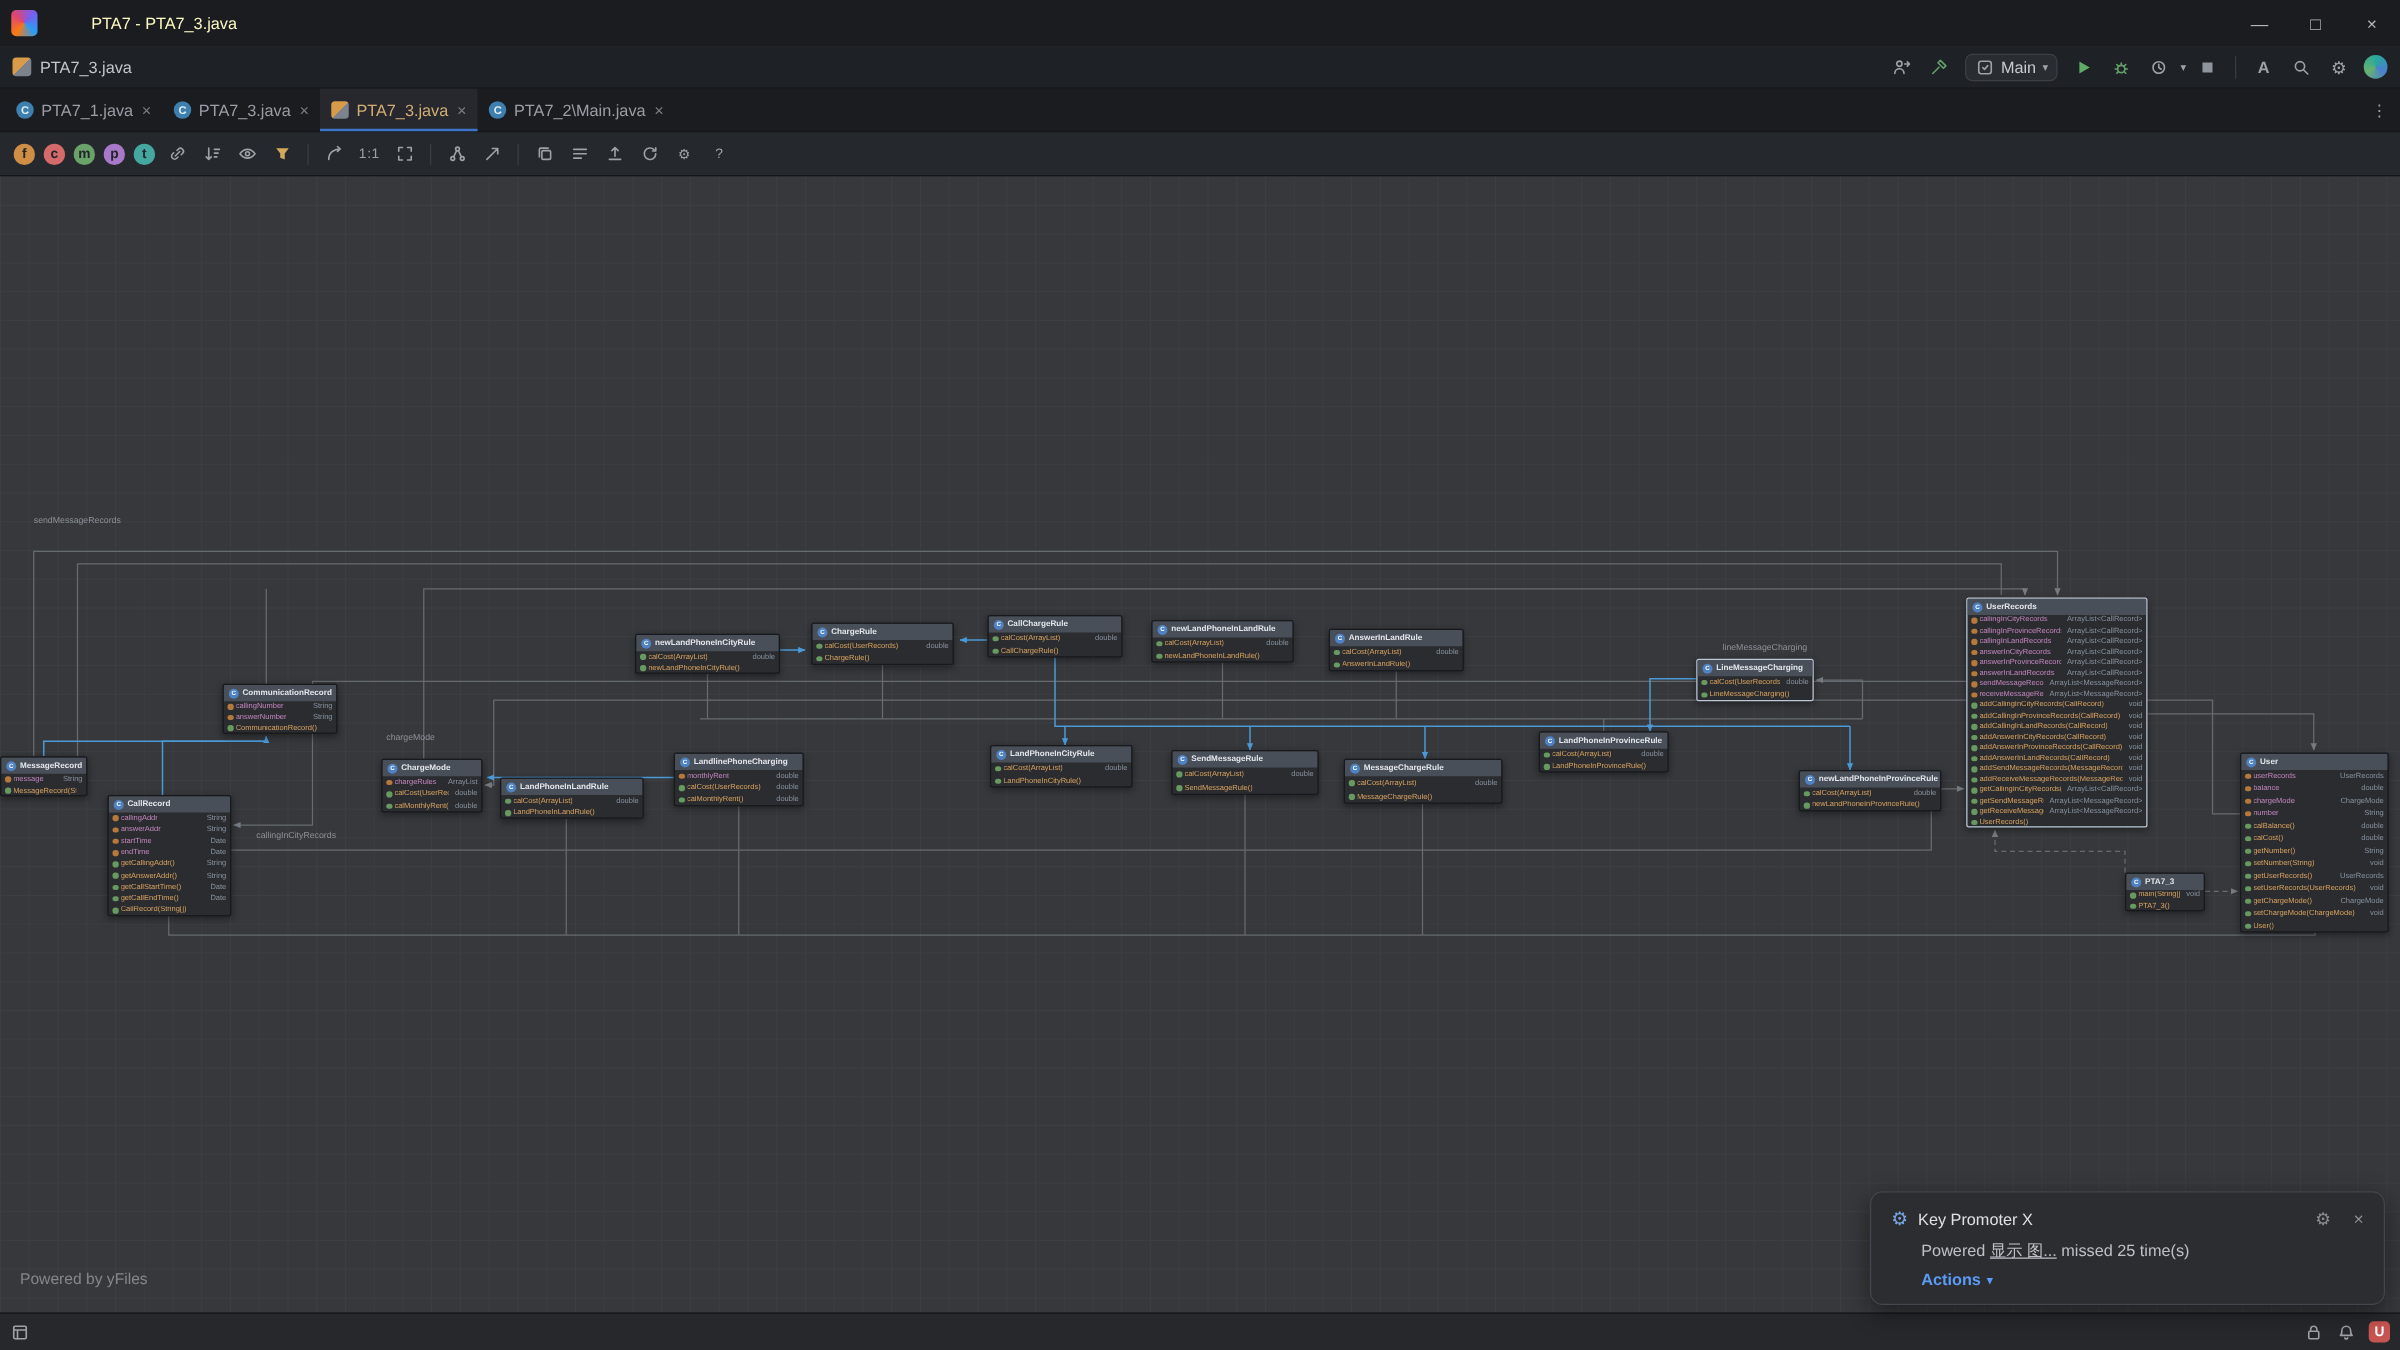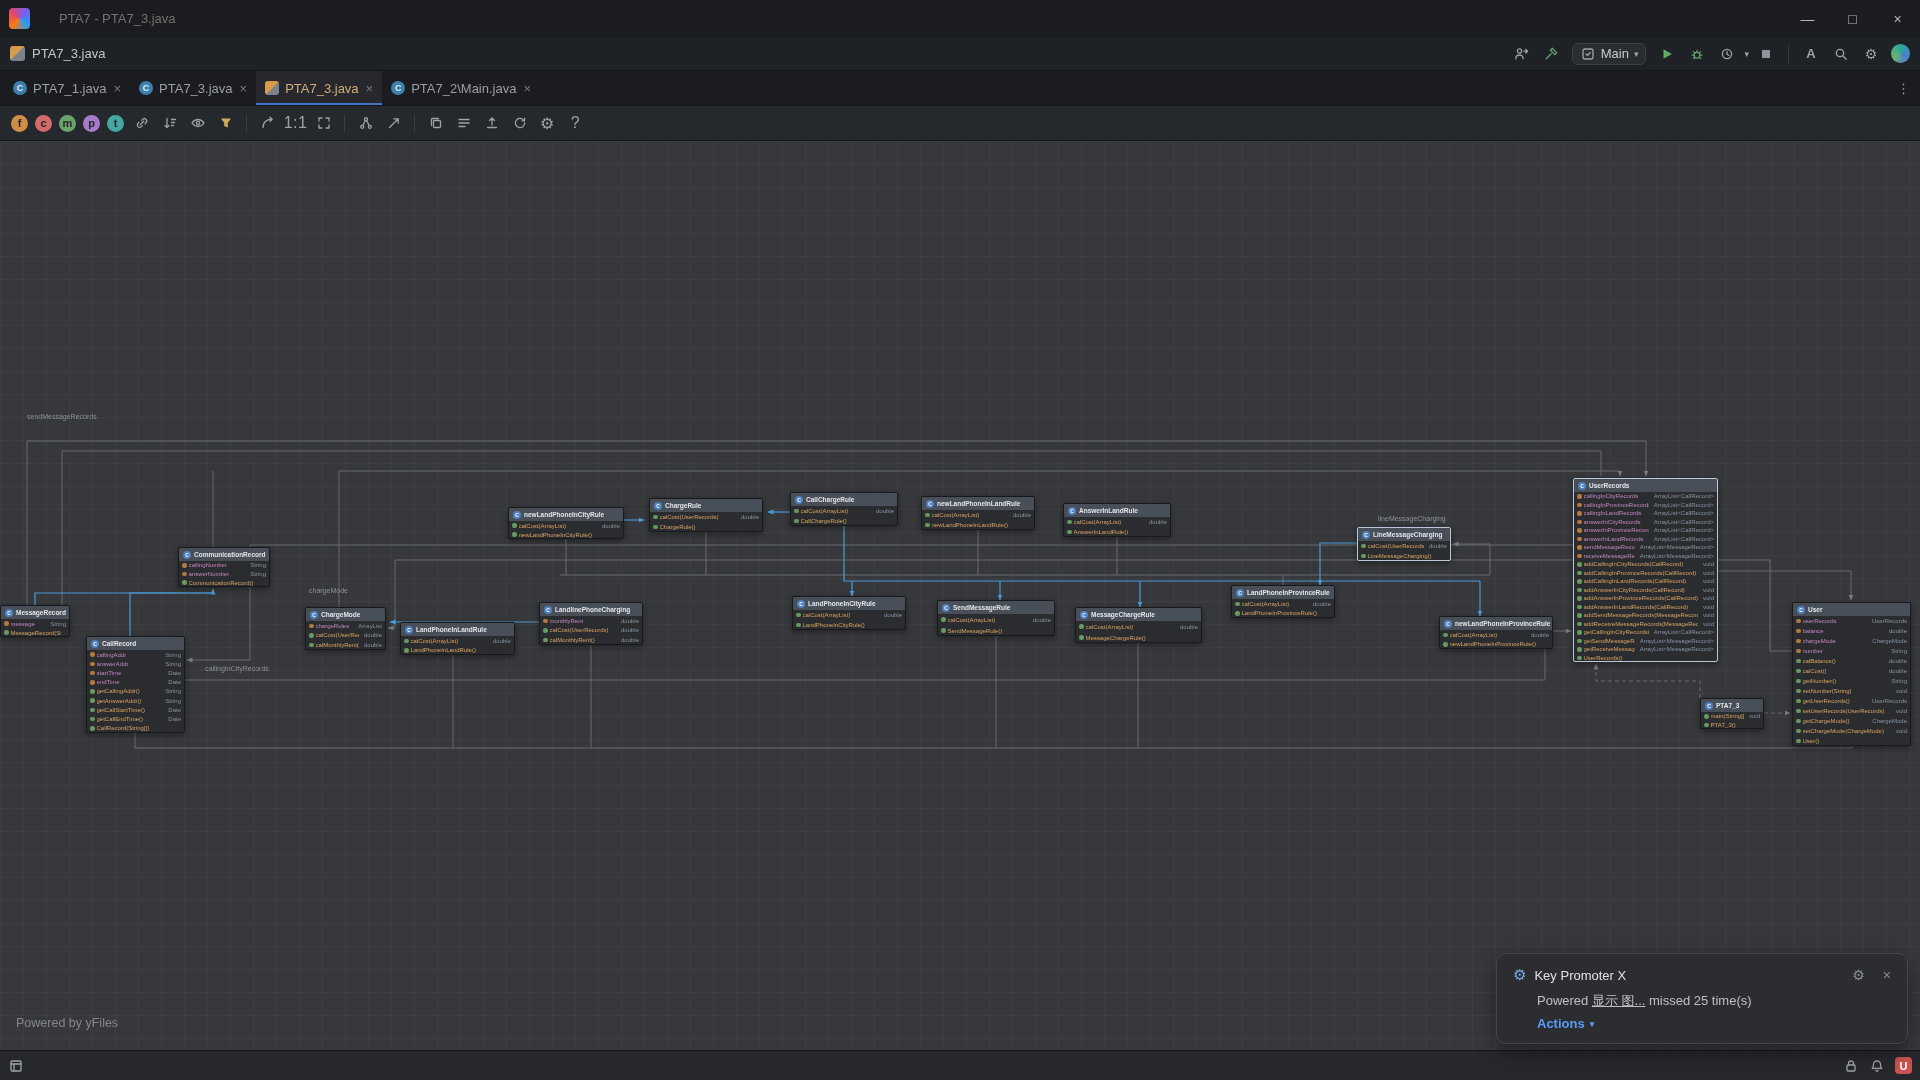--- a/index.html
+++ b/index.html
@@ -4,21 +4,21 @@
 <style>
 *{box-sizing:border-box;margin:0;padding:0}
 html,body{width:1920px;height:1080px}
 body{position:relative;overflow:hidden;background:#36383b;font-family:"Liberation Sans",sans-serif;color:#bcbec4}
 
 
 #titlebar{position:absolute;top:0;left:0;right:0;height:37px;background:#1a1c20;display:flex;align-items:center;font-size:13px;color:#b2b6bd;z-index:6}
 .logo{width:21px;height:21px;border-radius:4px;margin:0 9px;background:conic-gradient(from 220deg,#f97a12,#e0456f,#7a5df0,#2a9df4,#f97a12);flex:none}
 #menubar{display:flex;align-items:center}
 .menu-item{padding:0 9px;line-height:37px;white-space:nowrap}
-.win-title{color:#737373;margin-left:20px;white-space:nowrap}
+.win-title{color:#fef9c3;margin-left:34px;white-space:nowrap}
 .win-controls{margin-left:auto;display:flex;height:100%}
 .wc{width:45px;height:100%;display:flex;align-items:center;justify-content:center;font-size:14px;color:#b2b6bd}
 
 
 #navbar{position:absolute;top:37px;left:0;right:0;height:34px;background:#1e2125;display:flex;align-items:center;padding:0 10px;font-size:13px;border-bottom:1px solid #141619;z-index:6}
 .bc-icon{width:15px;height:15px;border-radius:3px;background:linear-gradient(135deg,#d79b4a 50%,#7c838c 50%);margin-right:7px;flex:none}
 .bc{color:#c3c7cd}
 .nav-right{margin-left:auto;display:flex;align-items:center;gap:4px}
 .nbtn{width:26px;height:26px;display:flex;align-items:center;justify-content:center;border-radius:5px;color:#9da2a8;font-size:14px}
 .runwidget{display:flex;align-items:center;gap:5px;background:#292c30;border:1px solid #3c4046;border-radius:6px;padding:2px 7px;margin:0 4px;color:#c7cbd1}
@@ -34,21 +34,21 @@
 .ticon{width:14px;height:14px;flex:none;display:flex;align-items:center;justify-content:center}
 .ticon.tcl{border-radius:50%;background:#3f7fae;color:#dff0f7;font-size:9px;font-weight:bold}
 .ticon.tdg{border-radius:3px;background:linear-gradient(135deg,#d79b4a 50%,#7c838c 50%)}
 .tclose{color:#787d84;font-size:13px;margin-left:1px}
 .tab-more{margin-left:auto;display:flex;align-items:center;padding:0 10px;color:#9da2a8}
 
 
 #dtoolbar{position:absolute;top:106px;left:0;right:0;height:35px;background:#25282c;display:flex;align-items:center;gap:3px;padding:0 9px;border-bottom:1px solid #141619;z-index:6}
 .tl{width:17px;height:17px;border-radius:50%;display:flex;align-items:center;justify-content:center;font-size:11px;font-weight:bold;color:#22252a;margin:0 2px}
 .tbtn{width:25px;height:25px;display:flex;align-items:center;justify-content:center;border-radius:4px;color:#9da2a8}
-.ttext{font-size:16px;letter-spacing:.5px}
+.ttext{font-size:11px;letter-spacing:.5px}
 .tsep{width:1px;height:17px;background:#3a3e43;margin:0 5px}
 svg.ic *{stroke:#9da2a8;fill:none;stroke-width:1.3;stroke-linecap:round;stroke-linejoin:round}
 svg.ic.green *{stroke:#63a06a}
 .fy{fill:#d3a95c !important;stroke:none !important}
 .fg{fill:#5fad65 !important;stroke:none !important}
 .fgray{fill:#8f959c !important;stroke:none !important}
 
 
 #canvas{position:absolute;top:141px;left:0;right:0;bottom:30px;background-color:#36383b;
 background-image:linear-gradient(#3c3f42 1px,transparent 1px),linear-gradient(90deg,#3c3f42 1px,transparent 1px);

